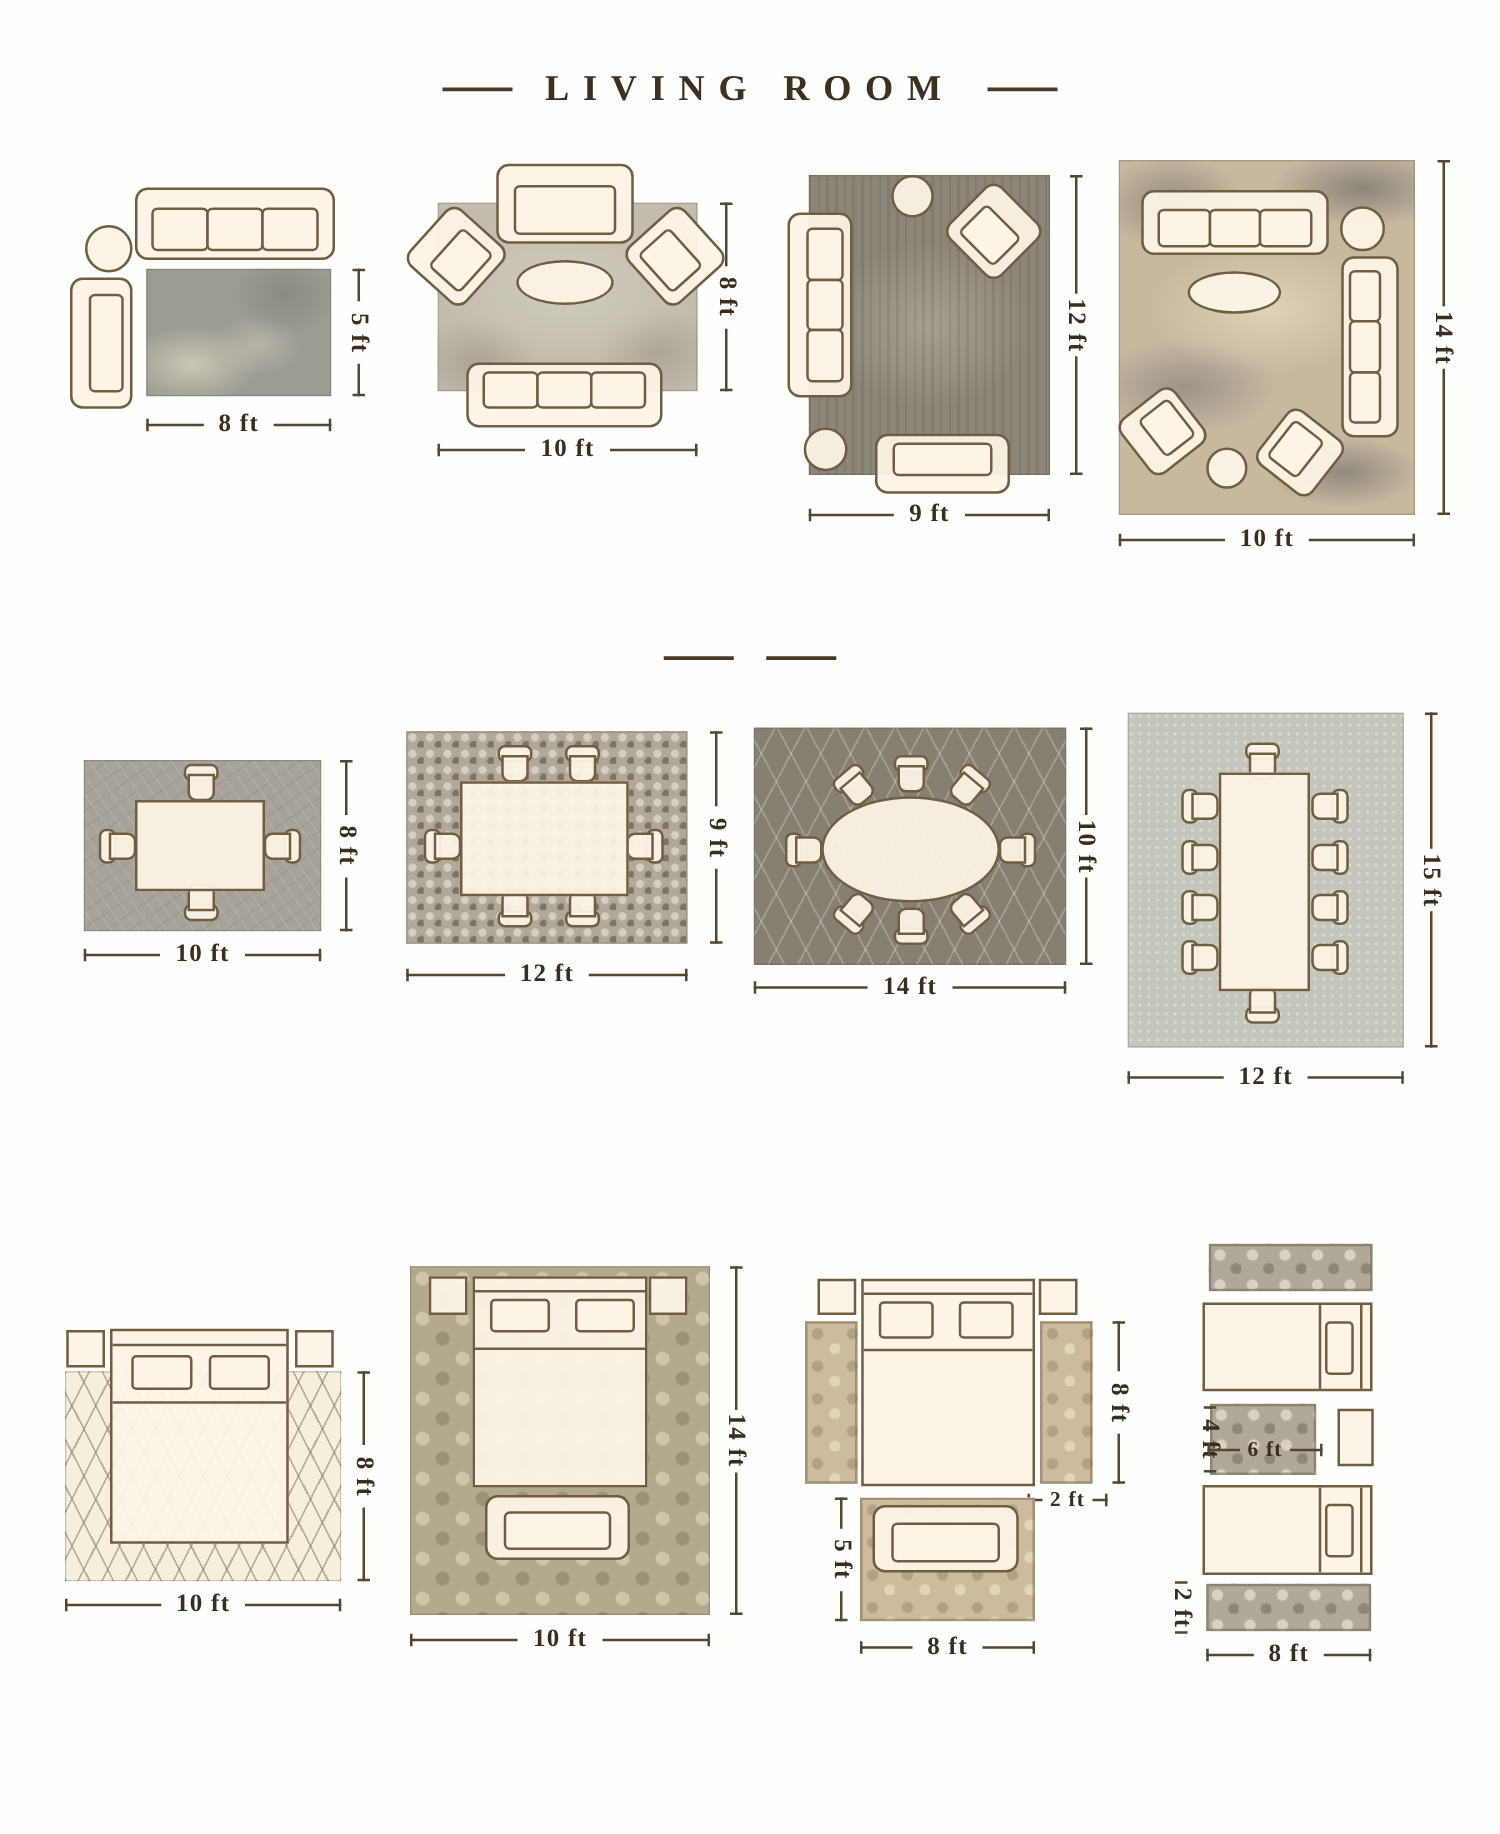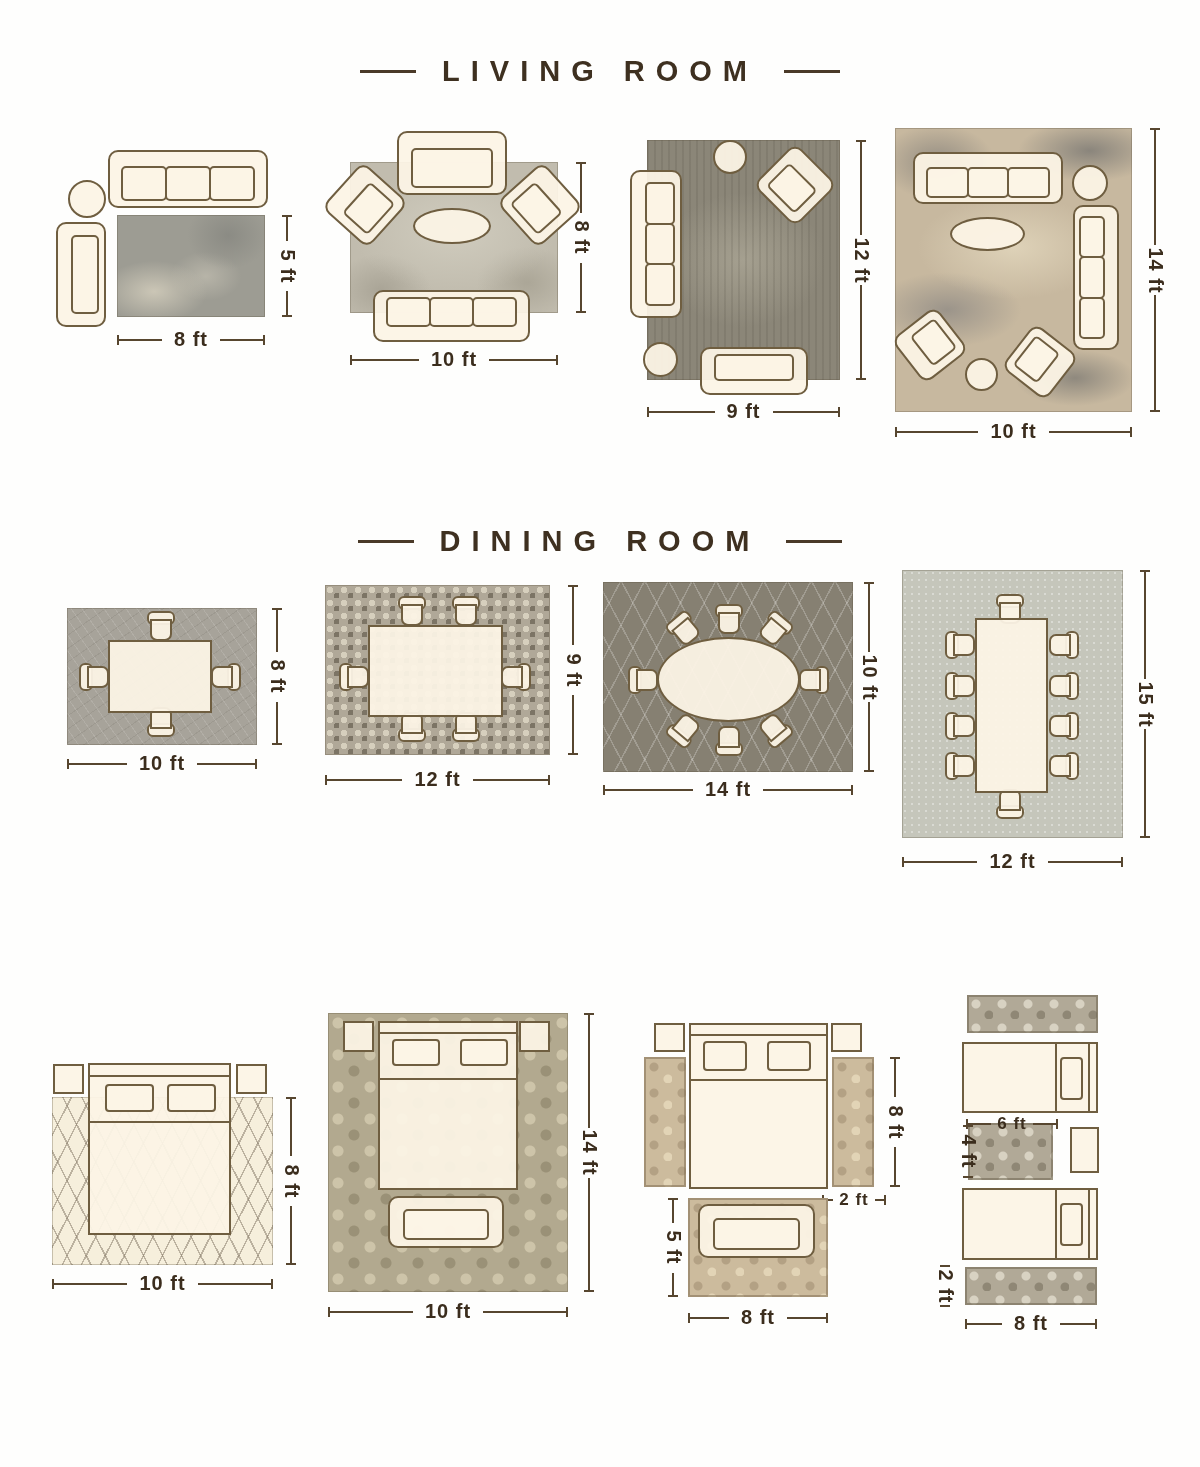--- a/index.html
+++ b/index.html
@@ -1,17 +1,17 @@
 <!DOCTYPE html>
 <html><head>
 <meta charset="utf-8">
 <style>
   html,body{margin:0;padding:0;background:#fff;}
   .page{position:relative;width:1200px;height:1467px;background:#fefefd;overflow:hidden;
-        font-family:Liberation Sans, sans-serif;
+        font-family:Liberation Serif, serif;
         --fb:#6f5e40; --ff:rgba(252,244,230,0.94);}
   
   .stitle{position:absolute;left:0;right:0;display:flex;align-items:center;justify-content:center;
           gap:26px;color:#3e3020;font-weight:bold;font-size:29px;letter-spacing:11px;}
   .stitle .dash{width:56px;height:3px;background:#4a3a28;}
   
   .f{position:absolute;box-sizing:border-box;background:var(--ff);border:2px solid var(--fb);}
   .sofa{border-radius:10px;}
   .round{border-radius:50%;}
   .pil{border-radius:4px;}
@@ -237,21 +237,20 @@
       <span class="ln"></span>
   </div>
   <div class="hdim" style="left:895px;top:420px;width:237px">
     <span class="ln"></span>
       <span class="lab">10 ft</span>
       <span class="ln"></span>
   </div>
 
   <div class="stitle" style="top:525px">
     <span class="dash"></span>
-    <span>DINING ROOM</span>
     <span class="dash"></span>
   </div>
 
   <div class="rug rug5" style="left:67px;top:608px;width:190px;height:137px"></div>
   <div class="chair" style="left:147px;top:611px">
       <span class="cb"></span>
       <span class="cs"></span>
     </div>
   <div class="chair" style="left:147px;top:707px;transform:rotate(180deg)">
       <span class="cb"></span>
@@ -518,21 +517,21 @@
     <div class="f pil" style="left:96px;top:13px;width:23px;height:43px"></div>
   </div>
   <div class="rug rug12" style="left:968px;top:1123px;width:85px;height:57px"></div>
   <div class="vdim" style="left:957px;top:1125px;height:53px">
     <span class="ln"></span>
       <span class="lab">
         <span class="rot">4 ft</span>
       </span>
       <span class="ln"></span>
   </div>
-  <div class="hdim sm" style="left:966px;top:1114px;width:92px">
+  <div class="hdim sm" style="left:966px;top:1150px;width:92px">
     <span class="ln"></span>
       <span class="lab">6 ft</span>
       <span class="ln"></span>
   </div>
   <div class="f" style="left:1070px;top:1127px;width:29px;height:46px"></div>
   <div class="f" style="left:962px;top:1188px;width:136px;height:72px">
     <div class="vline" style="left:91px"></div>
     <div class="vline" style="left:124px"></div>
     <div class="f pil" style="left:96px;top:13px;width:23px;height:43px"></div>
   </div>

